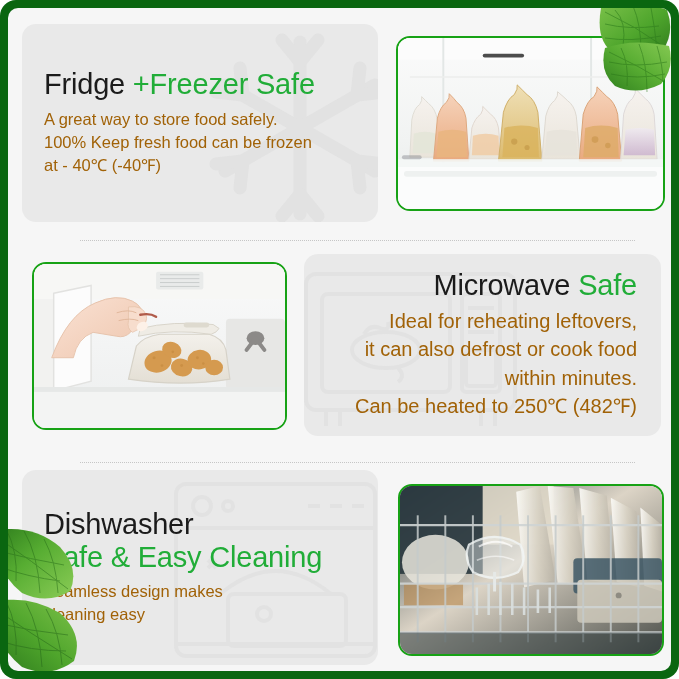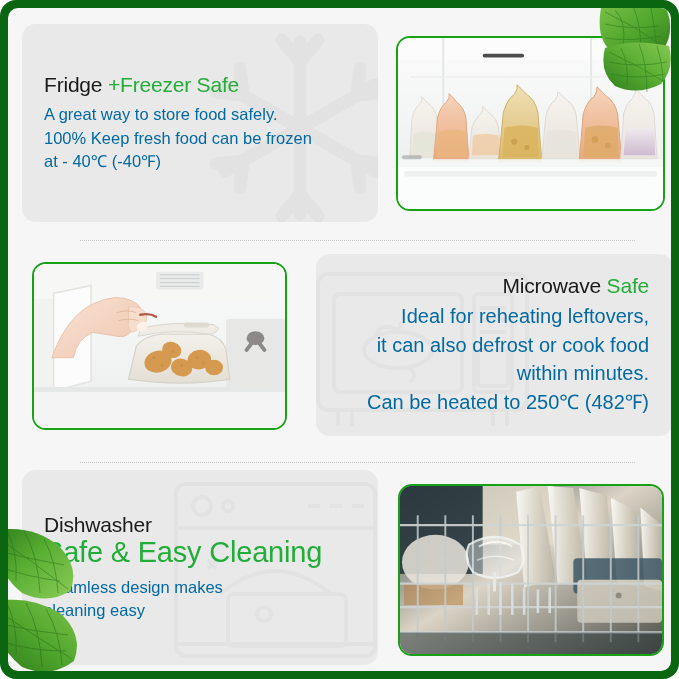--- a/index.html
+++ b/index.html
@@ -45,21 +45,21 @@
   #divider-2 { top: 454px; }
 
   
   .card {
     position: absolute;
     background: #e9e9e9;
     border-radius: 14px;
     overflow: hidden;
   }
   #card-fridge     { left: 14px;  top: 16px;  width: 356px; height: 198px; }
-  #card-microwave  { left: 308px; top: 246px; width: 357px; height: 182px; }
+  #card-microwave  { left: 296px; top: 246px; width: 357px; height: 182px; }
   #card-dishwasher { left: 14px;  top: 462px; width: 356px; height: 195px; }
 
   .card-inner {
     position: relative;
     z-index: 2;
     height: 100%;
     display: flex;
     flex-direction: column;
     justify-content: center;
   }
@@ -73,42 +73,42 @@
     z-index: 1;
     opacity: .55;
     pointer-events: none;
   }
   #wm-snowflake   { right: -22px; top: 4px;   width: 200px; height: 200px; }
   #wm-microwave   { left: -6px;   top: 10px;  width: 225px; height: 170px; }
   #wm-dishwasher  { left: 146px;  top: 6px;   width: 215px; height: 188px; }
 
   
   .headline {
-    font-size: 21px;
+    font-size: 29px;
     line-height: 1.12;
     color: #1b1b1b;
     font-weight: 400;
     letter-spacing: -.2px;
     white-space: nowrap;
   }
   .headline .accent { color: #21ad38; }
   .headline.stacked { white-space: normal; }
   .headline-accent-line {
     font-size: 29px;
     line-height: 1.12;
     color: #21ad38;
     letter-spacing: -.2px;
     white-space: nowrap;
   }
 
   .body-text {
     margin-top: 7px;
     font-size: 16.5px;
     line-height: 1.42;
-    color: #0369a1;
+    color: #a16207;
     white-space: pre-line;
   }
   #card-microwave .body-text { margin-top: 5px; font-size: 20px; }
 
   
   .photo {
     position: absolute;
     border: 2.5px solid #17a215;
     border-radius: 14px;
     overflow: hidden;

